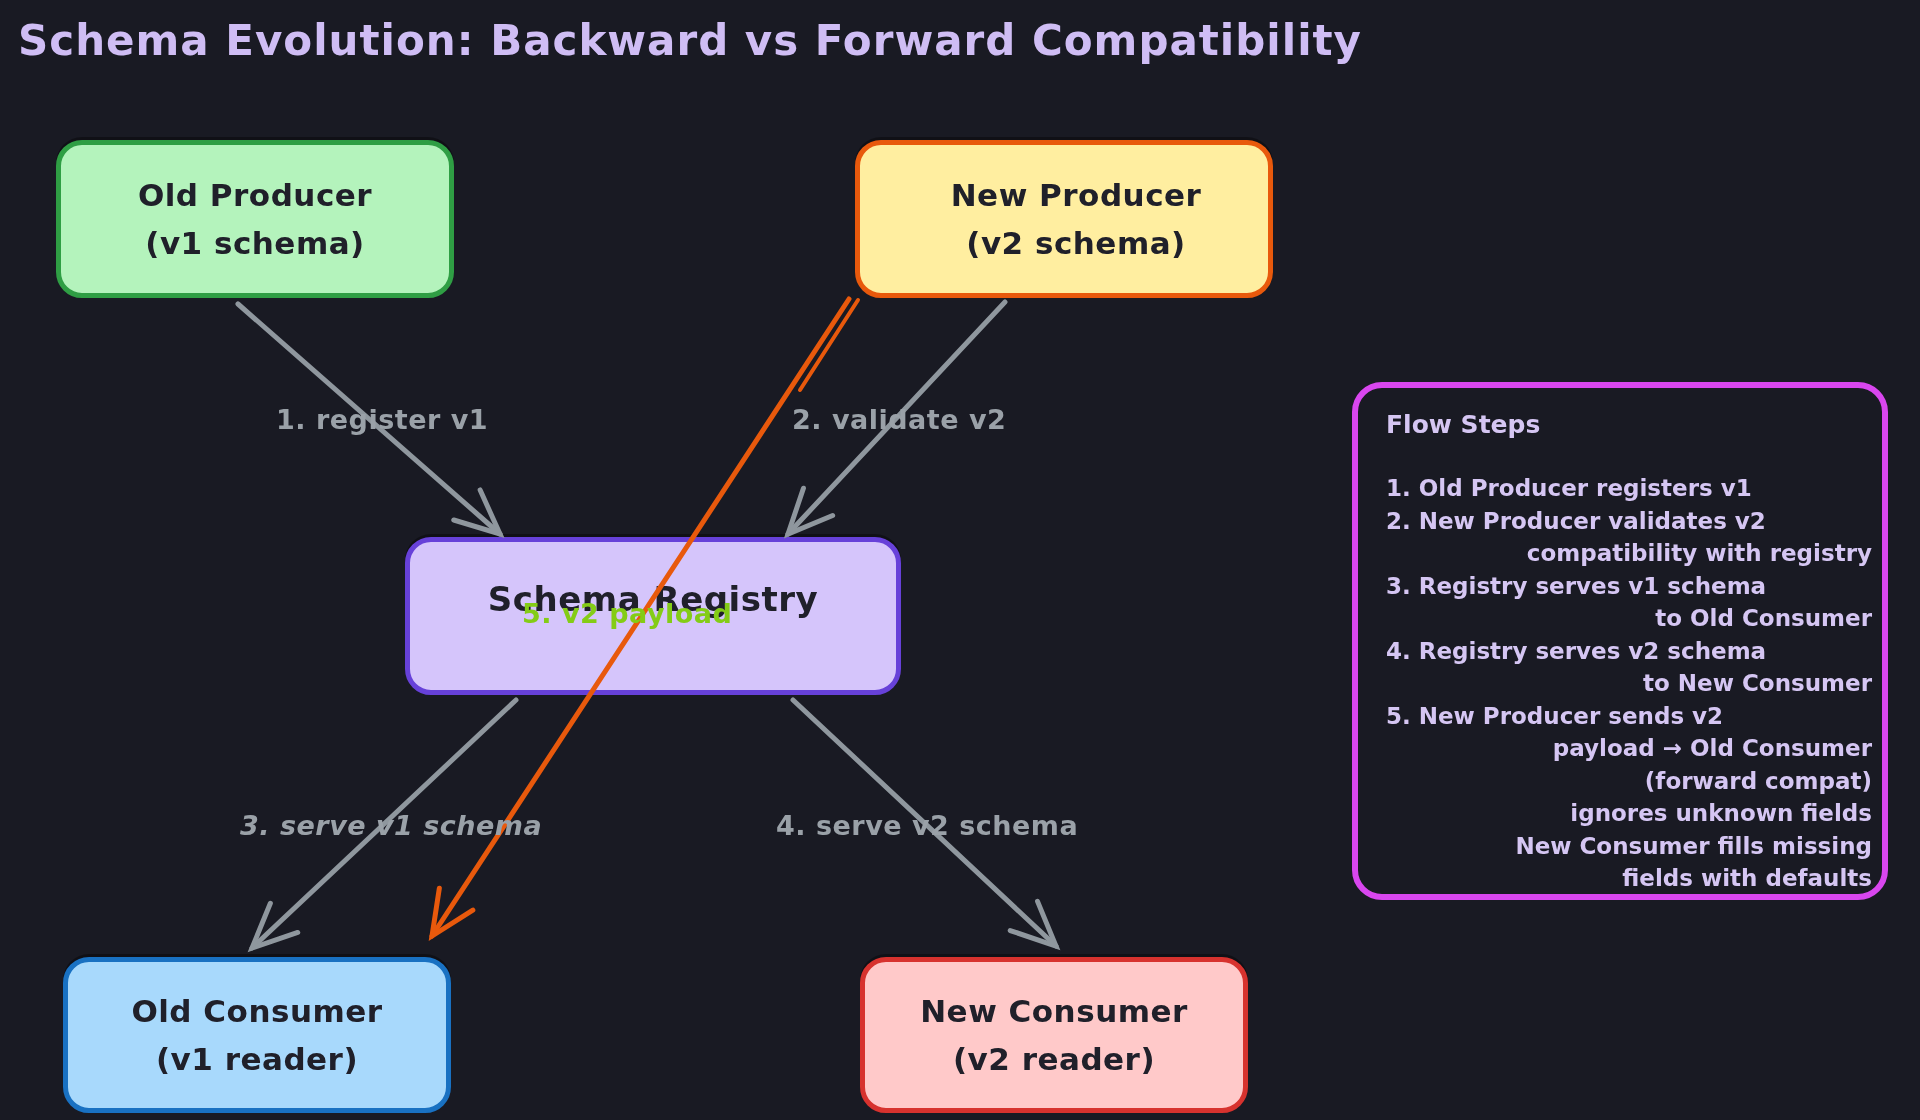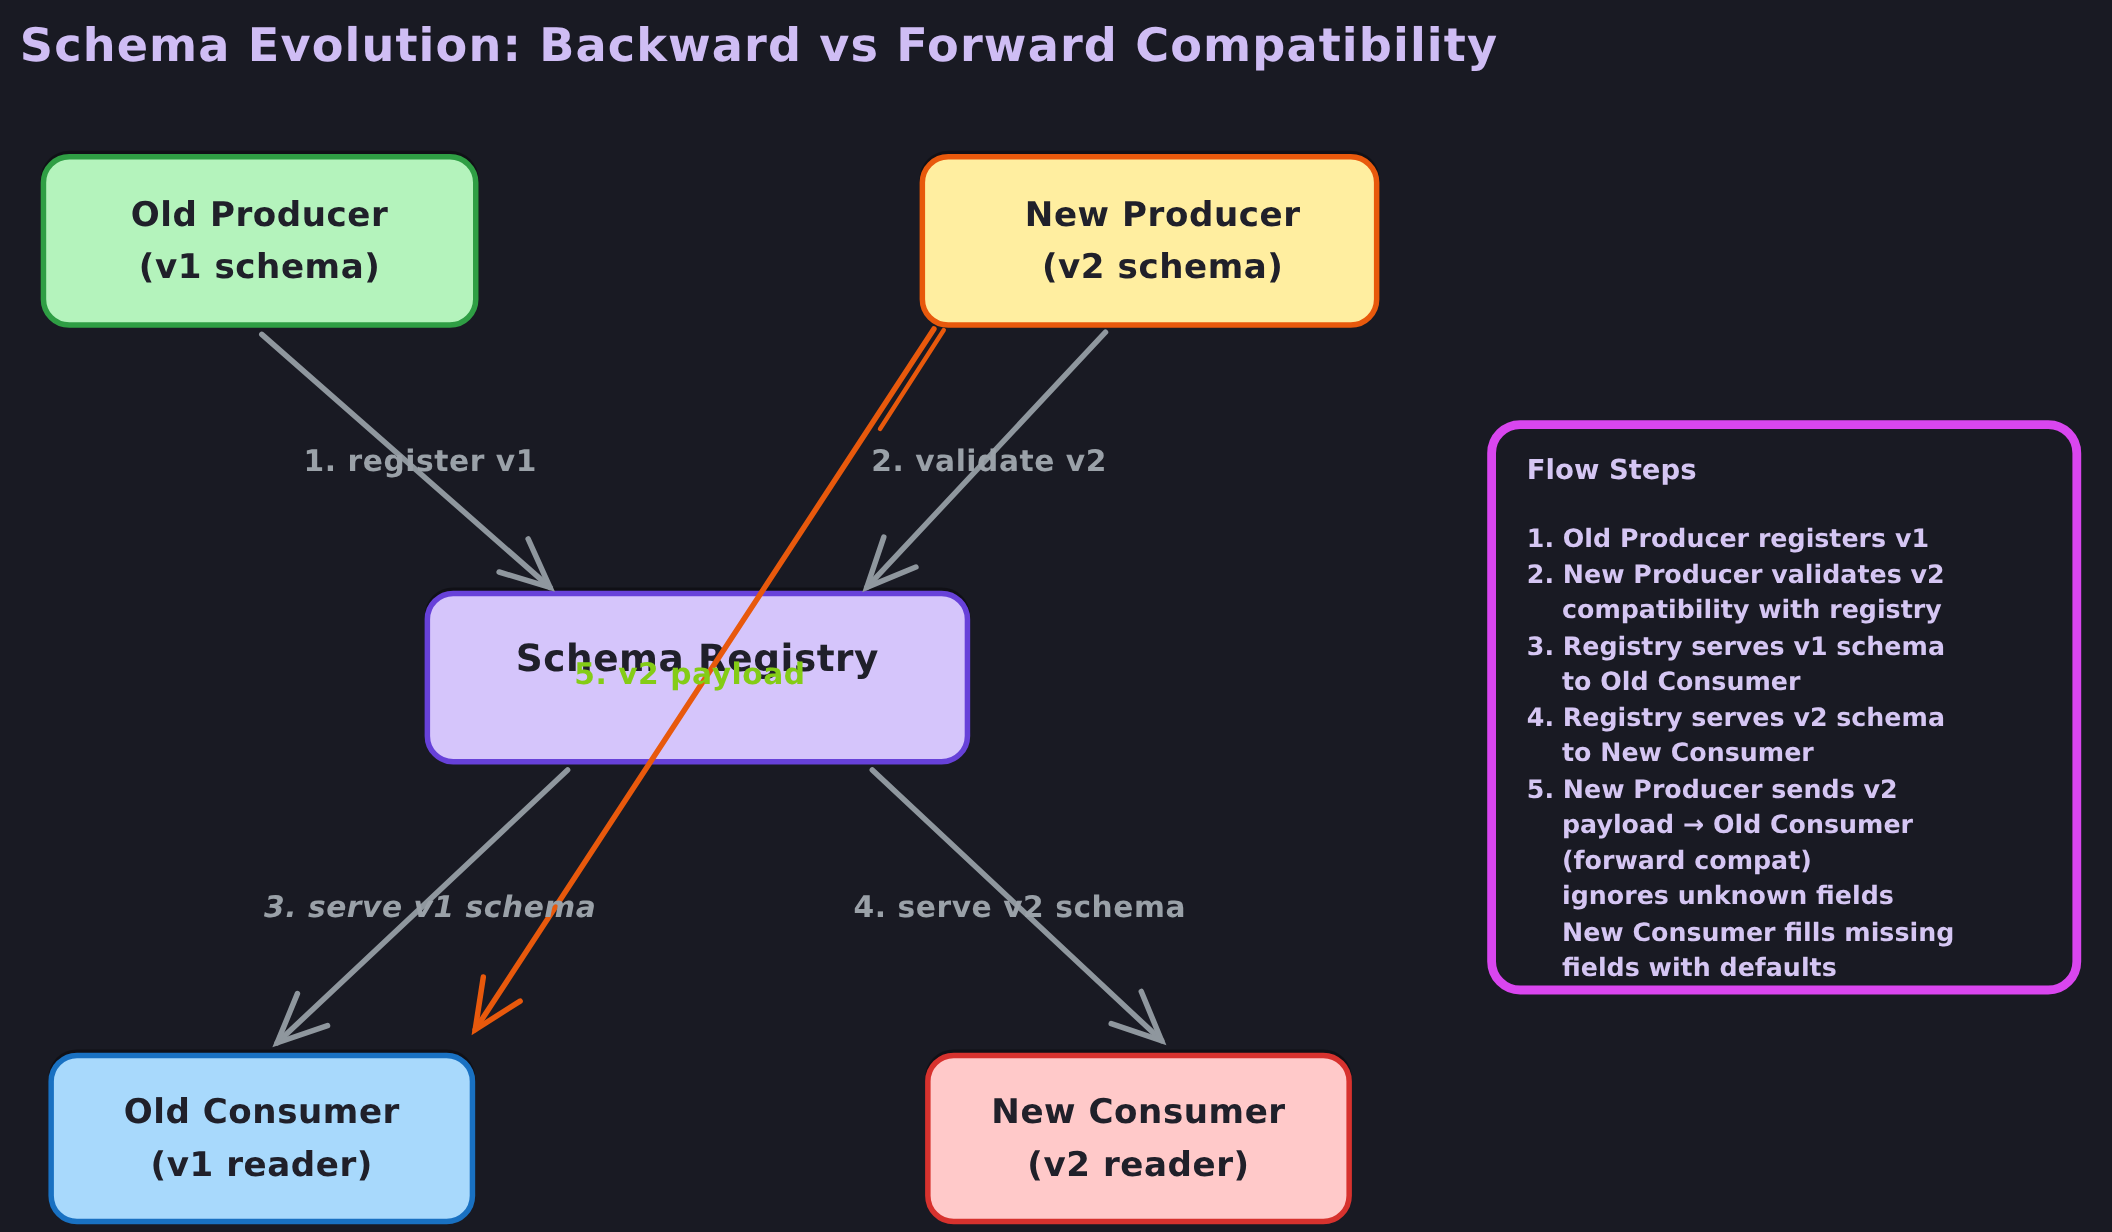--- a/index.html
+++ b/index.html
@@ -18,20 +18,21 @@
   
   .node{
     position:absolute;
     border:5px solid #000;
     border-radius:26px;
     display:flex;flex-direction:column;align-items:center;justify-content:center;
     gap:12px;
     color:#20202a;
     font-size:31px;font-weight:bold;letter-spacing:0.5px;
     box-shadow:0 -3px 0 rgba(0,0,0,0.35);
+    margin-left:19px;
   }
   .node .sub{font-weight:bold;}
   #node-old-producer {left:37px; top:140px; width:388px; height:148px;}
   #node-new-producer {left:836px; top:140px; width:384px; height:148px;}
   #node-schema-registry{left:386px; top:537px; width:486px; height:148px; font-size:34px;}
   #node-schema-registry .lbl{margin-bottom:34px;}
   #node-old-consumer {left:44px; top:957px; width:378px; height:146px;}
   #node-new-consumer {left:841px; top:957px; width:378px; height:146px;}
   
   .edge-label{
@@ -47,33 +48,33 @@
   #edge-label-5{left:522px; top:598px;}
   
   svg.arrows{position:absolute;left:0;top:0;pointer-events:none;}
   .arrow-gray{stroke:var(--arrow-gray,#8f979e);}
   .arrow-orange{stroke:var(--arrow-orange,#e8590c);}
   .arrow{fill:none;stroke-width:5;stroke-linecap:round;}
   .arrow-thin{fill:none;stroke-width:4;stroke-linecap:round;}
   
   .panel{
     position:absolute;left:1352px;top:382px;width:524px;height:506px;
-    border:8px solid #d946ef;border-radius:30px;
+    border:6px solid #d946ef;border-radius:30px;
     color:#d5c6f3;
   }
   .panel-title{
     position:absolute;left:28px;top:22px;
     font-size:25px;font-weight:bold;
   }
   .panel-lines{
     position:absolute;left:28px;top:84px;right:10px;
     font-size:23px;font-weight:bold;line-height:32.5px;
     white-space:nowrap;
   }
-  .panel-lines .indent{padding-left:32px;}
+  .panel-lines .indent{padding-left:32px;text-align:right;}
 </style>
 </head>
 <body>
 
 <div id="canvas" style="background: rgb(25, 26, 35);">
 
   <div class="title">Schema Evolution: Backward vs Forward Compatibility</div>
 
   <div class="node" id="node-old-producer" style="background: rgb(180, 243, 188); border-color: rgb(47, 158, 68);">
     <div class="lbl">Old Producer</div>

